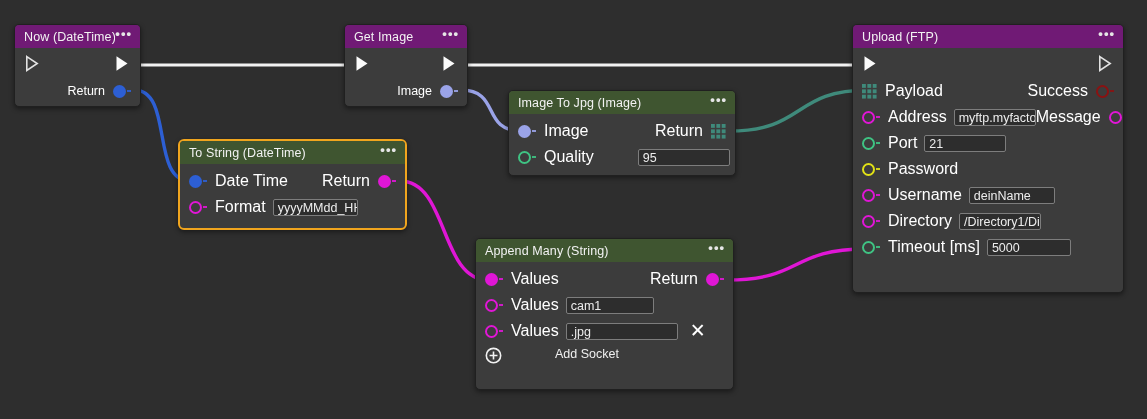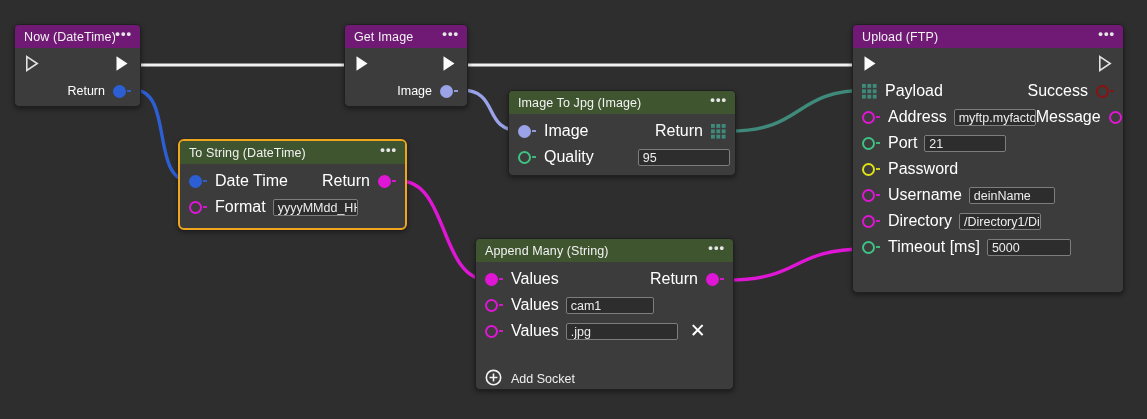--- a/index.html
+++ b/index.html
@@ -70,21 +70,21 @@
     overflow:hidden;white-space:nowrap;
   }
   .row-io{display:flex;align-items:center;justify-content:space-between;height:26px;padding:0 9px;}
   .side{display:flex;align-items:center;}
   .side.right{justify-content:flex-end;}
 
   .xbtn{
     margin-left:12px;color:#fff;font-size:19px;line-height:14px;
     cursor:pointer;user-select:none;font-weight:300;
   }
-  .addsock{display:flex;align-items:flex-end;height:28px;padding:0 9px;margin-top:14px;cursor:pointer;}
+  .addsock{display:flex;align-items:flex-start;height:28px;padding:0 9px;margin-top:3px;cursor:pointer;gap:44px;}
   .addsock .plus{width:17px;height:17px;flex:0 0 auto;}
   .addsock .txt{margin-left:9px;color:#efefef;font-size:12.5px;}
 </style>
 </head>
 <body>
 
 <div id="canvas">
   <svg id="wires">
       <path d="M 134 65 L 348 65" fill="none" stroke="#f2f2f2" stroke-width="3.2" stroke-linecap="butt"></path>
       <path d="M 461 65 L 857 65" fill="none" stroke="#f2f2f2" stroke-width="3.2" stroke-linecap="butt"></path>

